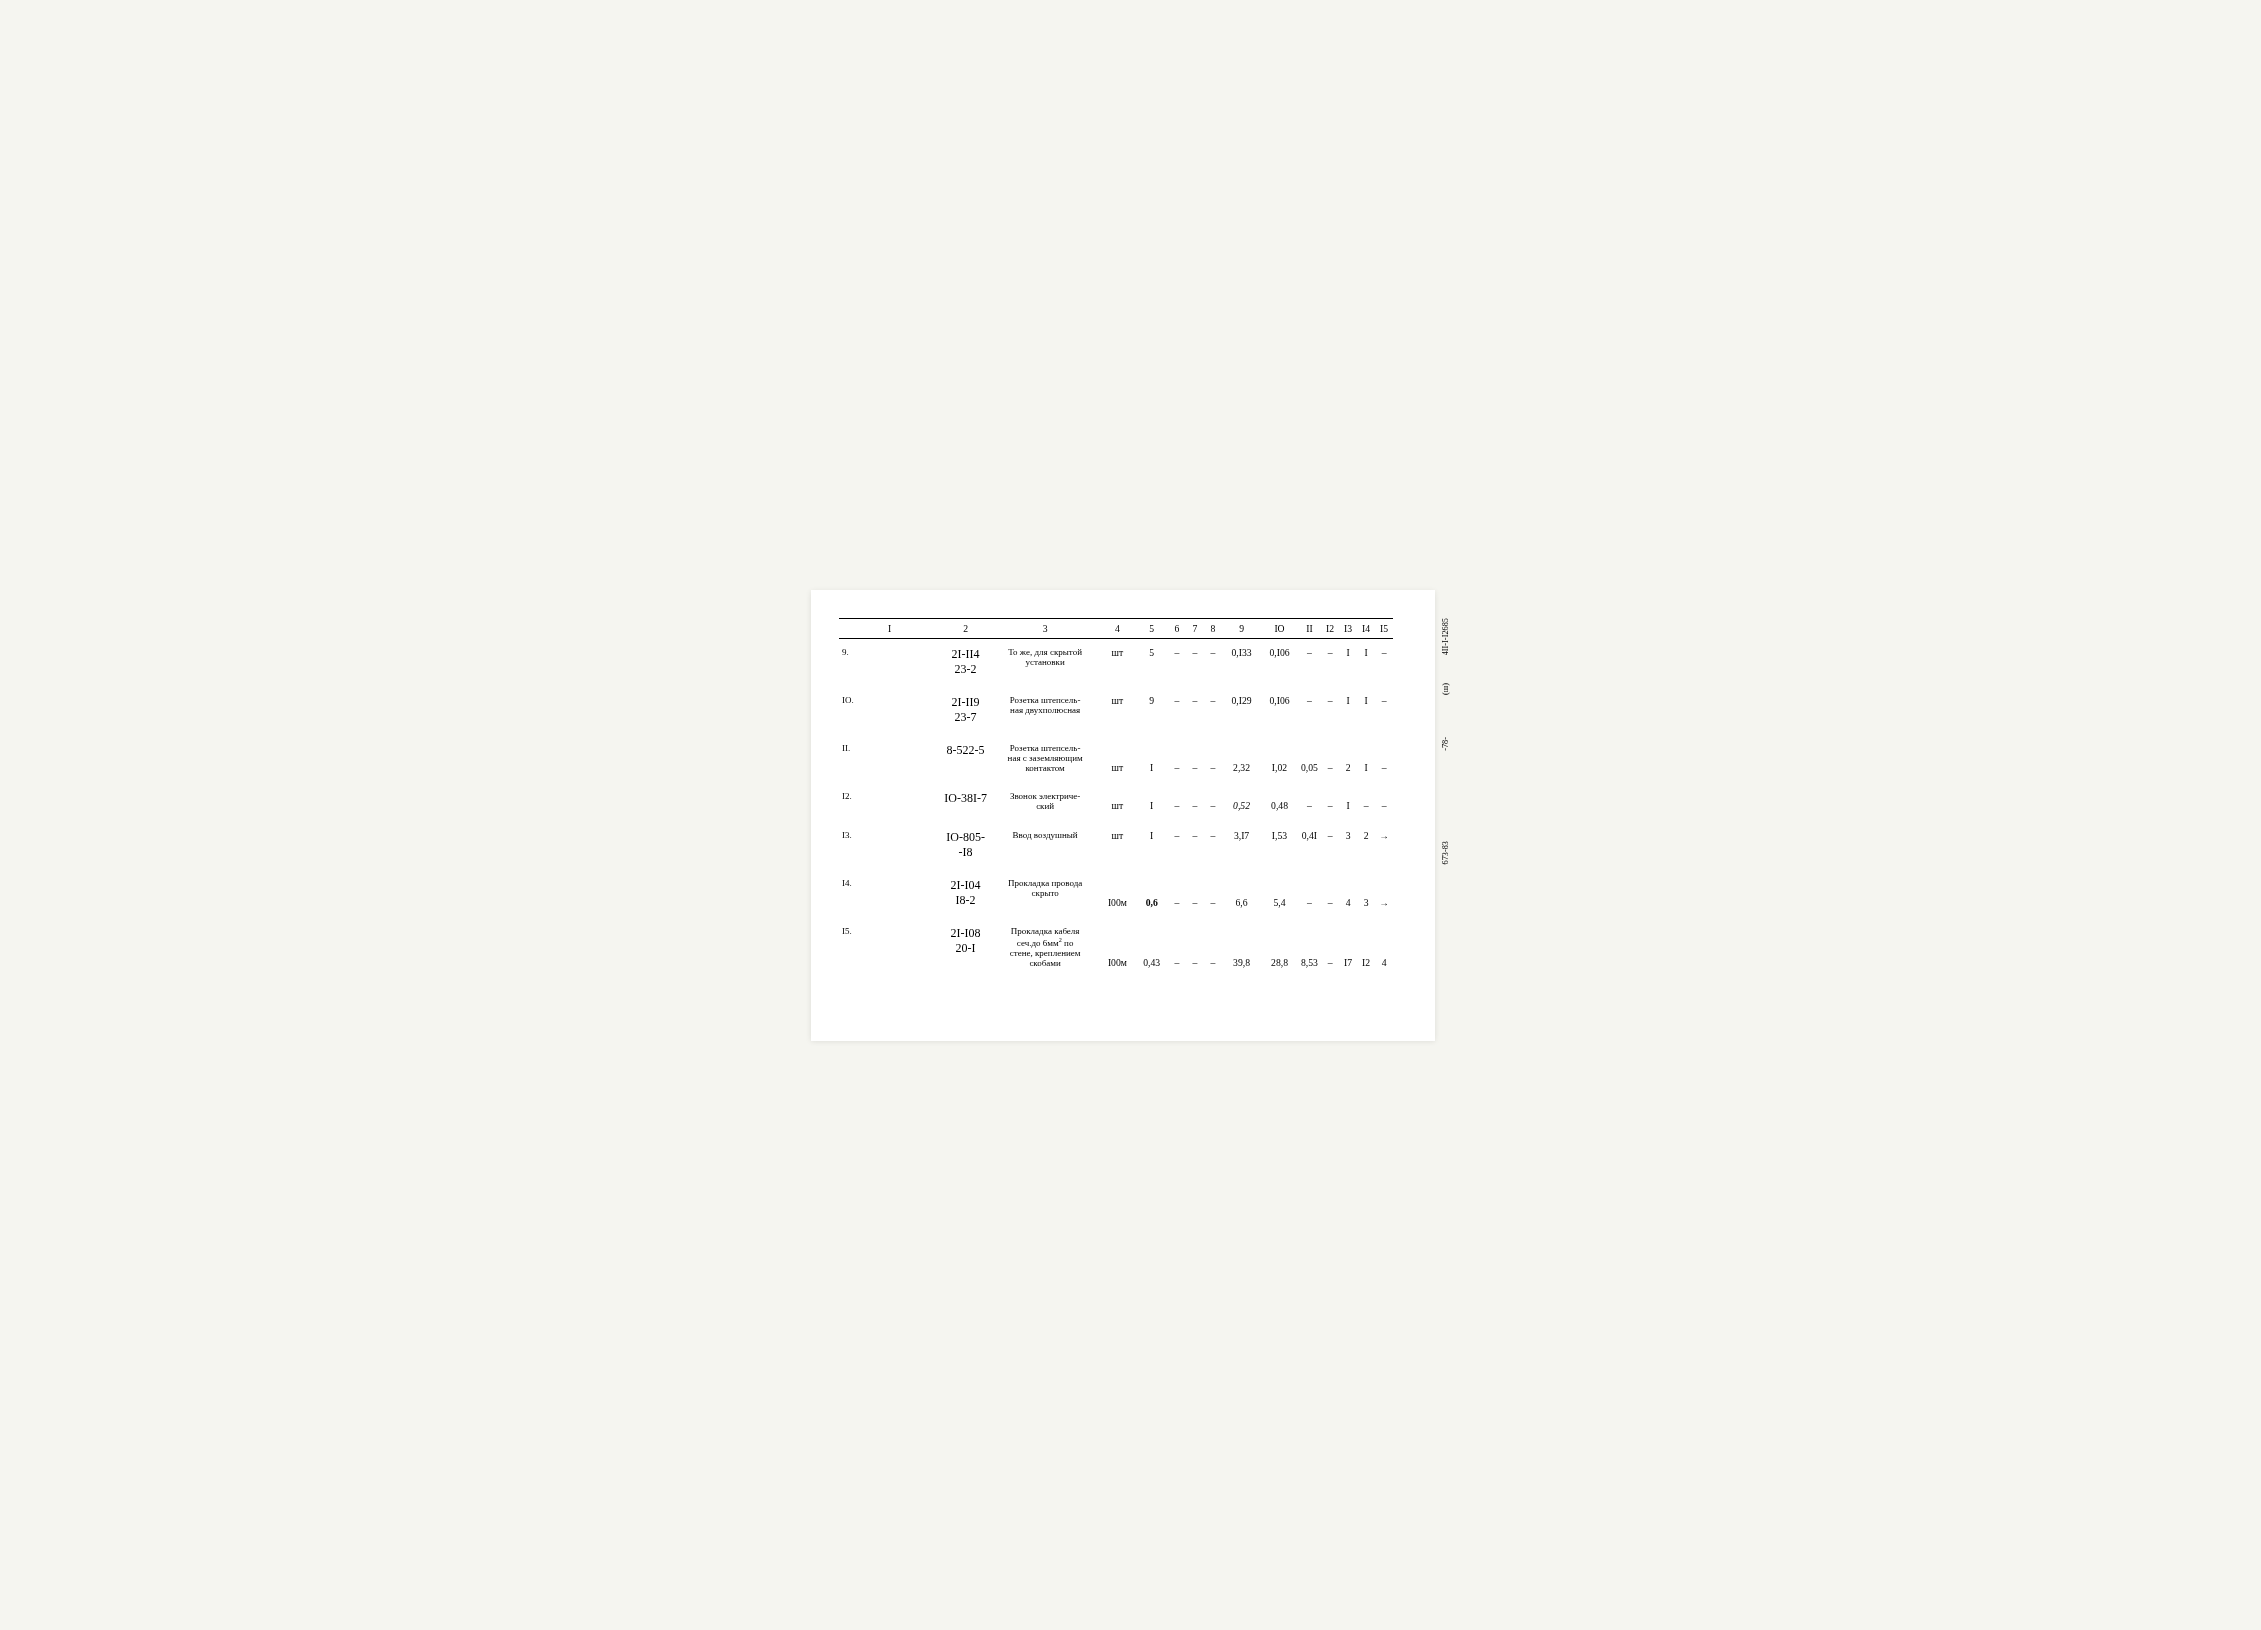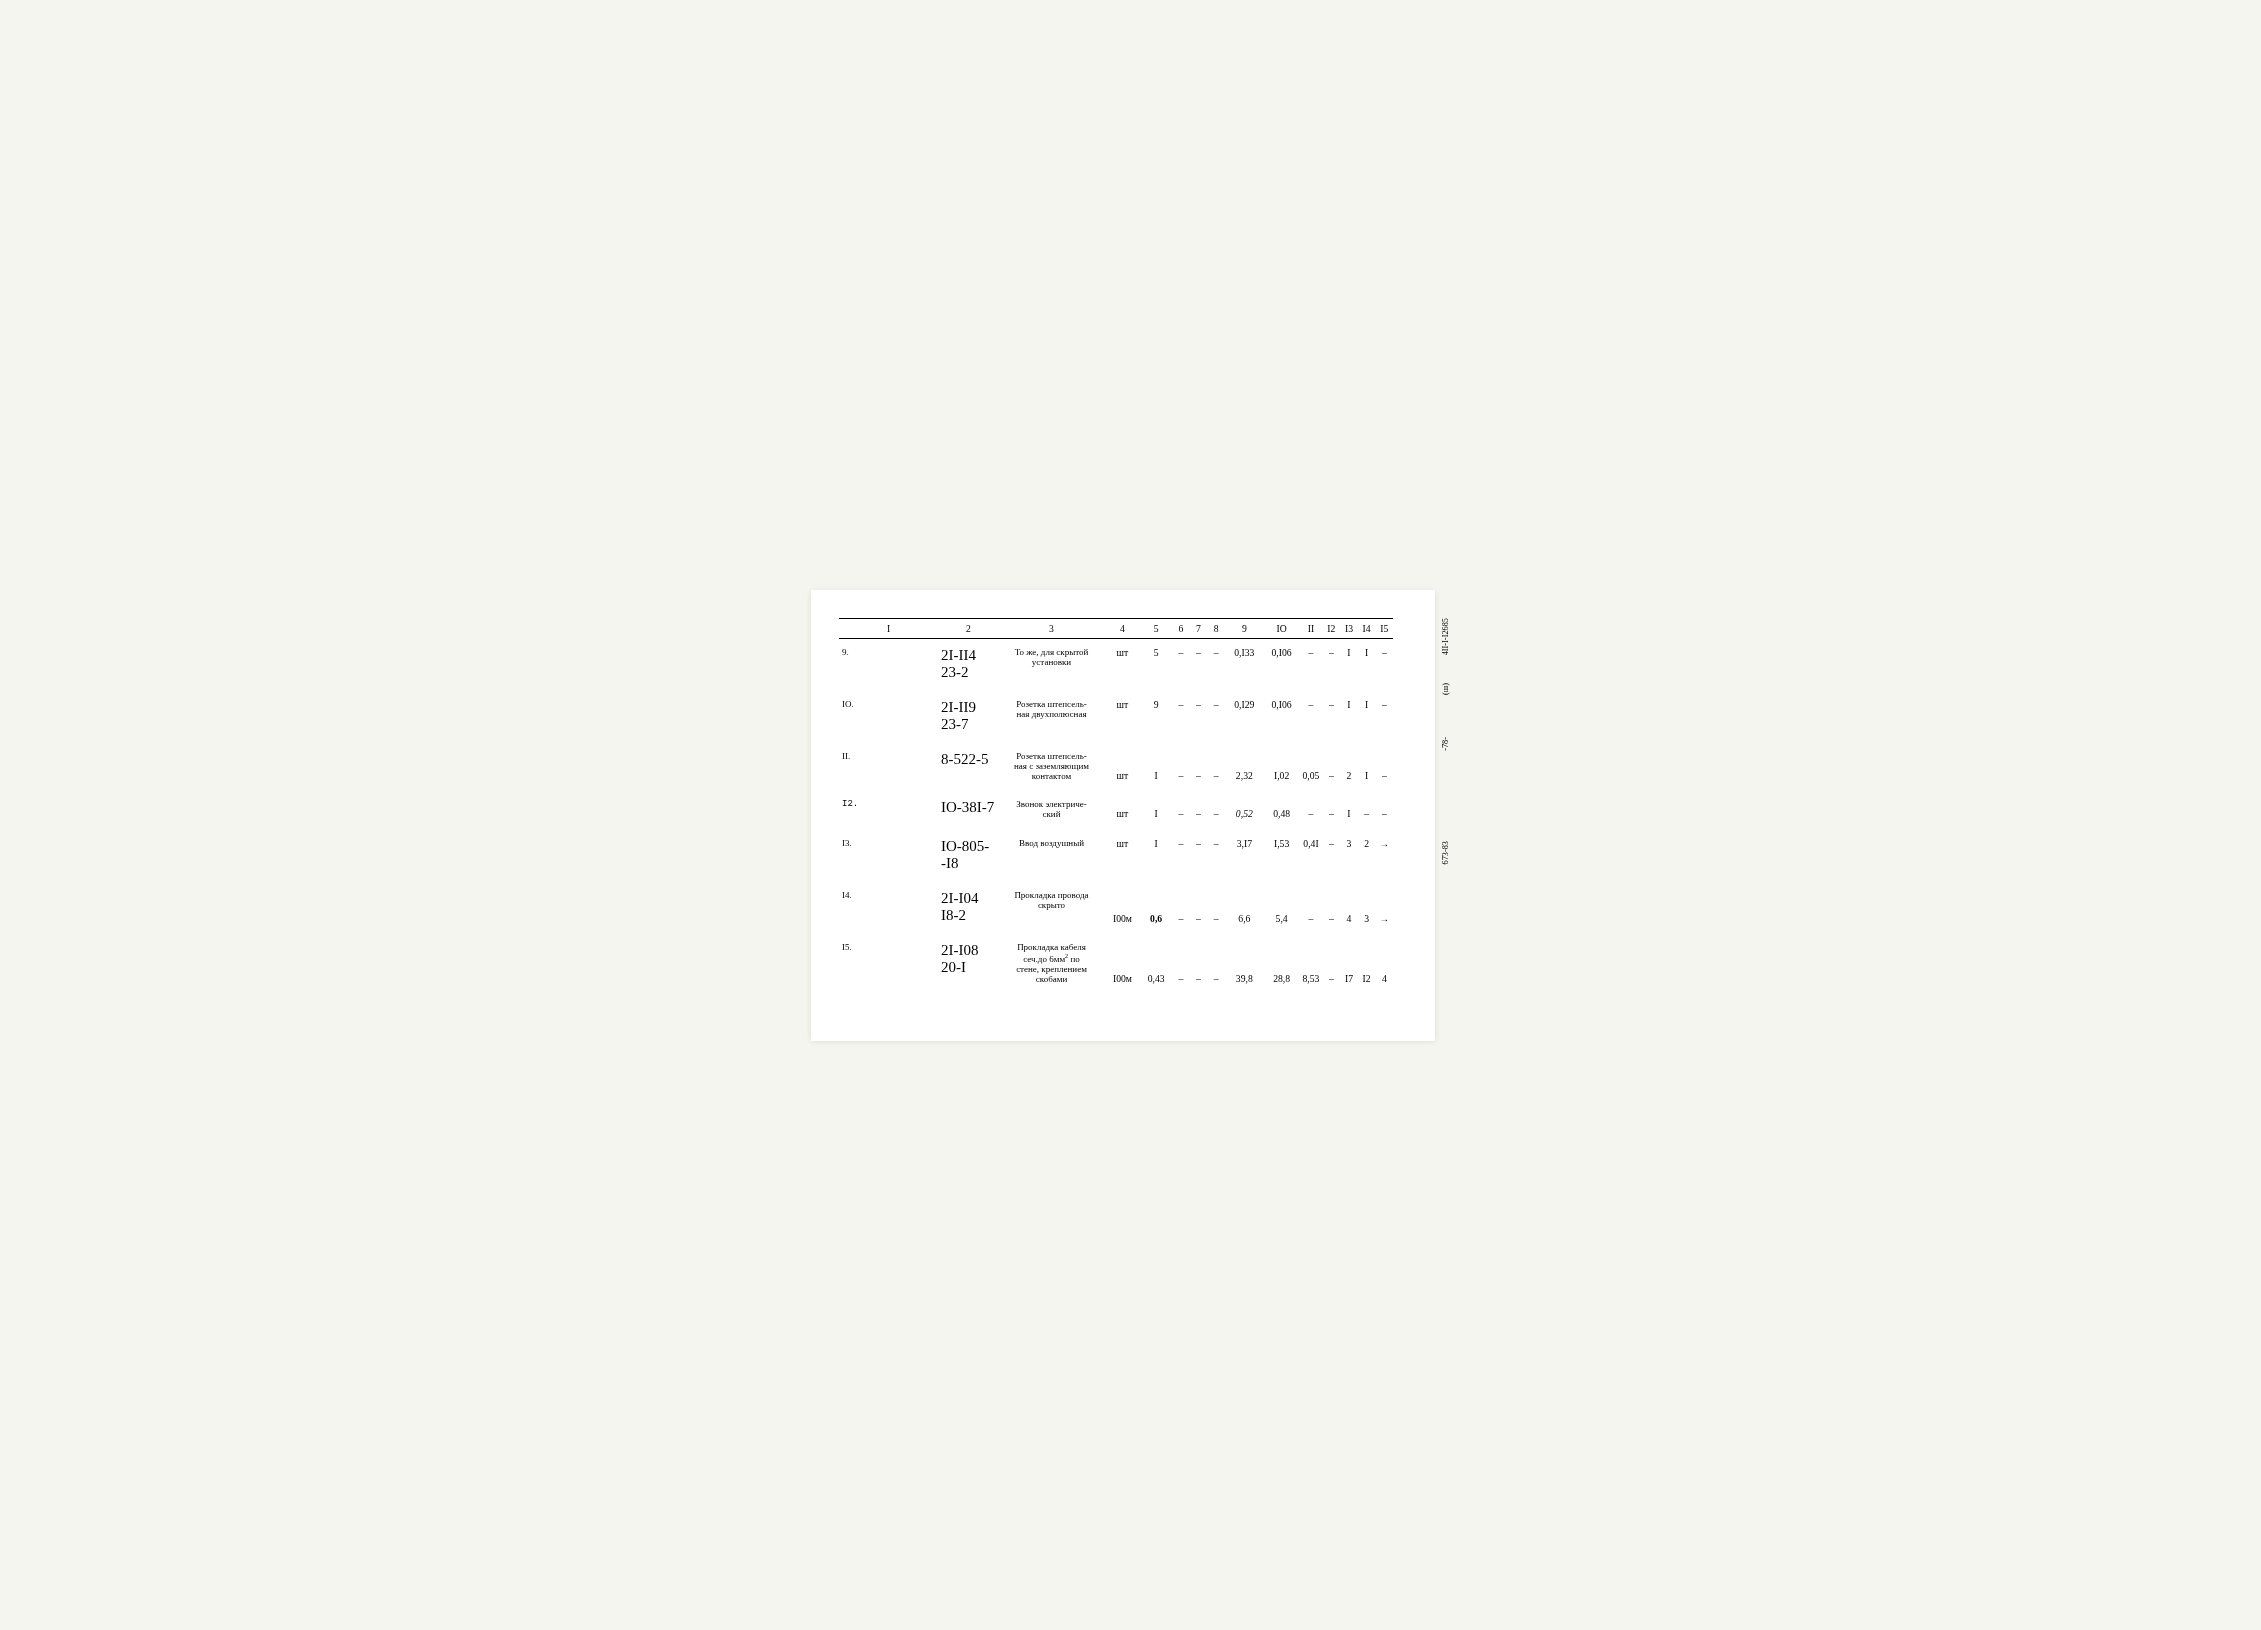--- a/index.html
+++ b/index.html
@@ -43,23 +43,23 @@
     }
 
     .main-table td {
       padding: 2.8px 2.8px;
       vertical-align: top;
       text-align: center;
       font-size: 9.7px;
     }
 
     .main-table td.col-code {
-      text-align: left;
+      text-align: center;
       white-space: nowrap;
-      font-size: 15px;
+      font-size: 12px;
     }
 
     .main-table td.col-desc {
       text-align: center;
       font-size: 9px;
       min-width: 97px;
     }
 
     .main-table tr.section-row td {
       padding-top: 8.3px;
@@ -227,21 +227,21 @@
           <td style="vertical-align:bottom;">–</td>
           <td style="vertical-align:bottom;">2</td>
           <td style="vertical-align:bottom;">I</td>
           <td style="vertical-align:bottom;">–</td>
         </tr>
         <tr style="height:12.5px;">
             <td colspan="15"></td>
           </tr>
 
         <tr>
-          <td class="col-desc" style="text-align:left;white-space:nowrap;font-family:Liberation Mono, monospace;">I2.</td>
+          <td class="col-desc" style="text-align:left;white-space:nowrap;">I2.</td>
           <td class="col-code">IO-38I-7</td>
           <td class="col-desc">
             <span>Звонок электриче-</span><br>
             <span>ский</span>
           </td>
           <td style="vertical-align:bottom;">шт</td>
           <td style="vertical-align:bottom;">I</td>
           <td style="vertical-align:bottom;">–</td>
           <td style="vertical-align:bottom;">–</td>
           <td style="vertical-align:bottom;">–</td>

